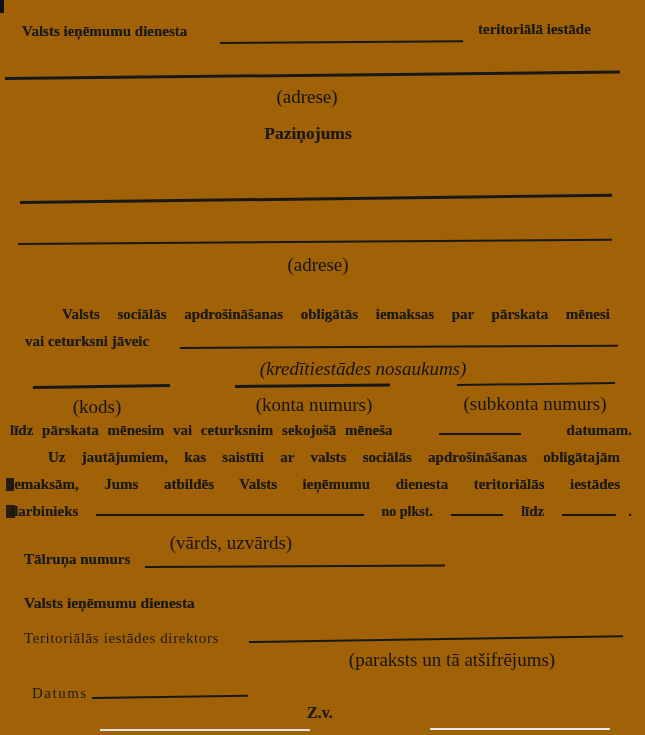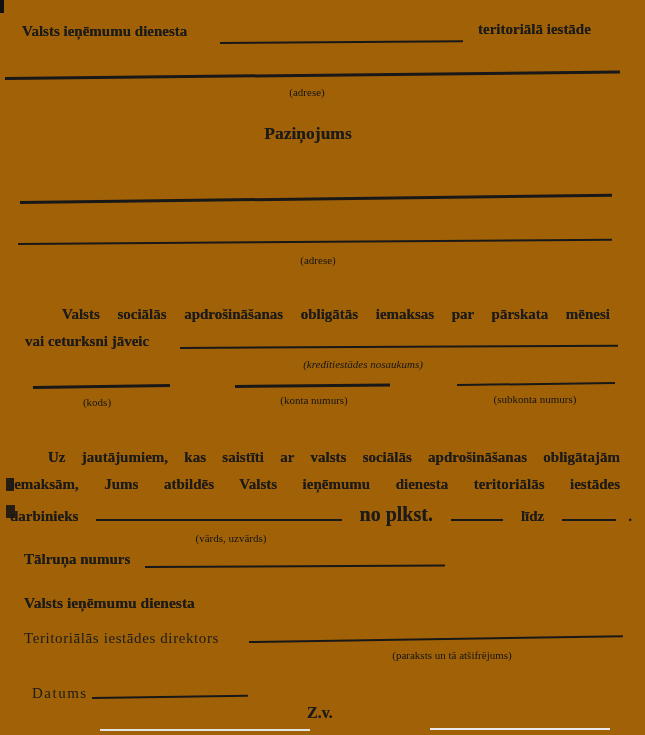--- a/index.html
+++ b/index.html
@@ -6,21 +6,21 @@
   .page{
     position:relative;
     width:645px;height:735px;
     background:#a16207;
     overflow:hidden;
     font-family:"Liberation Serif","DejaVu Serif",serif;
     color:#1b1b1b;
   }
   .t{position:absolute;white-space:nowrap;font-size:15px;line-height:1.15;}
   .b{font-weight:bold;text-shadow:0 0 0.5px rgba(0,0,0,.55);}
-  .lbl{position:absolute;font-size:11px;white-space:nowrap;transform:translateX(-50%);color:#141414;}
+  .lbl{position:absolute;font-size:19px;white-space:nowrap;transform:translateX(-50%);color:#141414;}
   .ln{position:absolute;height:0;border-bottom:2px solid #181818;transform-origin:left bottom;}
   .just{white-space:normal;text-align:justify;text-align-last:justify;}
   .row{position:absolute;display:flex;align-items:baseline;}
   .seg{height:1px;border-bottom:2px solid #181818;}
   .artifact{position:absolute;background:#111;}
   .speck{position:absolute;}
 </style>
 </head>
 <body>
 
@@ -51,28 +51,33 @@
   <div class="ln" style="left:180px;top:347px;width:438px;transform:rotate(-0.3deg);"></div>
   <div class="lbl" style="left:363px;top:358px;font-style:italic;">(kredītiestādes nosaukums)</div>
 
   <div class="ln" style="left:33px;top:386px;width:137px;border-bottom-width:3px;transform:rotate(-0.8deg);"></div>
   <div class="ln" style="left:235px;top:385px;width:155px;border-bottom-width:3px;transform:rotate(-0.6deg);"></div>
   <div class="ln" style="left:457px;top:384px;width:158px;border-bottom-width:2.5px;transform:rotate(-0.7deg);"></div>
   <div class="lbl" style="left:97px;top:396px;">(kods)</div>
   <div class="lbl" style="left:314px;top:394px;">(konta numurs)</div>
   <div class="lbl" style="left:535px;top:393px;">(subkonta numurs)</div>
 
+  <div class="row" style="left:10px;top:422px;width:622px;justify-content:space-between;">
+    <span class="b" style="font-size:15px;word-spacing:5px;white-space:nowrap;">līdz pārskata mēnesim vai ceturksnim sekojošā mēneša</span>
+    <span class="seg" style="width:82px;"></span>
+    <span class="b" style="font-size:15px;white-space:nowrap;">datumam.</span>
+  </div>
 
   <div class="t b just" style="left:48px;top:449px;width:572px;">Uz jautājumiem, kas saistīti ar valsts sociālās apdrošināšanas obligātajām</div>
   <div class="t b just" style="left:10px;top:476px;width:610px;">iemaksām, Jums atbildēs Valsts ieņēmumu dienesta teritoriālās iestādes</div>
 
   <div class="row" style="left:10px;top:503px;width:622px;column-gap:18px;">
     <span class="b" style="font-size:15px;white-space:nowrap;">darbinieks</span>
     <span class="seg" style="flex:1;border-bottom-width:2.5px;"></span>
-    <span class="b" style="font-size:20px;white-space:nowrap;">no plkst.</span>
+    <span class="b" style="font-size:14px;white-space:nowrap;">no plkst.</span>
     <span class="seg" style="width:52px;"></span>
     <span class="b" style="font-size:15px;white-space:nowrap;">līdz</span>
     <span class="seg" style="width:54px;"></span>
     <span class="b" style="font-size:15px;margin-left:-6px;">.</span>
   </div>
   <div class="lbl" style="left:231px;top:532px;">(vārds, uzvārds)</div>
 
   <div class="t b" style="left:24px;top:551px;">Tālruņa numurs</div>
   <div class="ln" style="left:145px;top:566px;width:300px;transform:rotate(-0.3deg);"></div>
 

